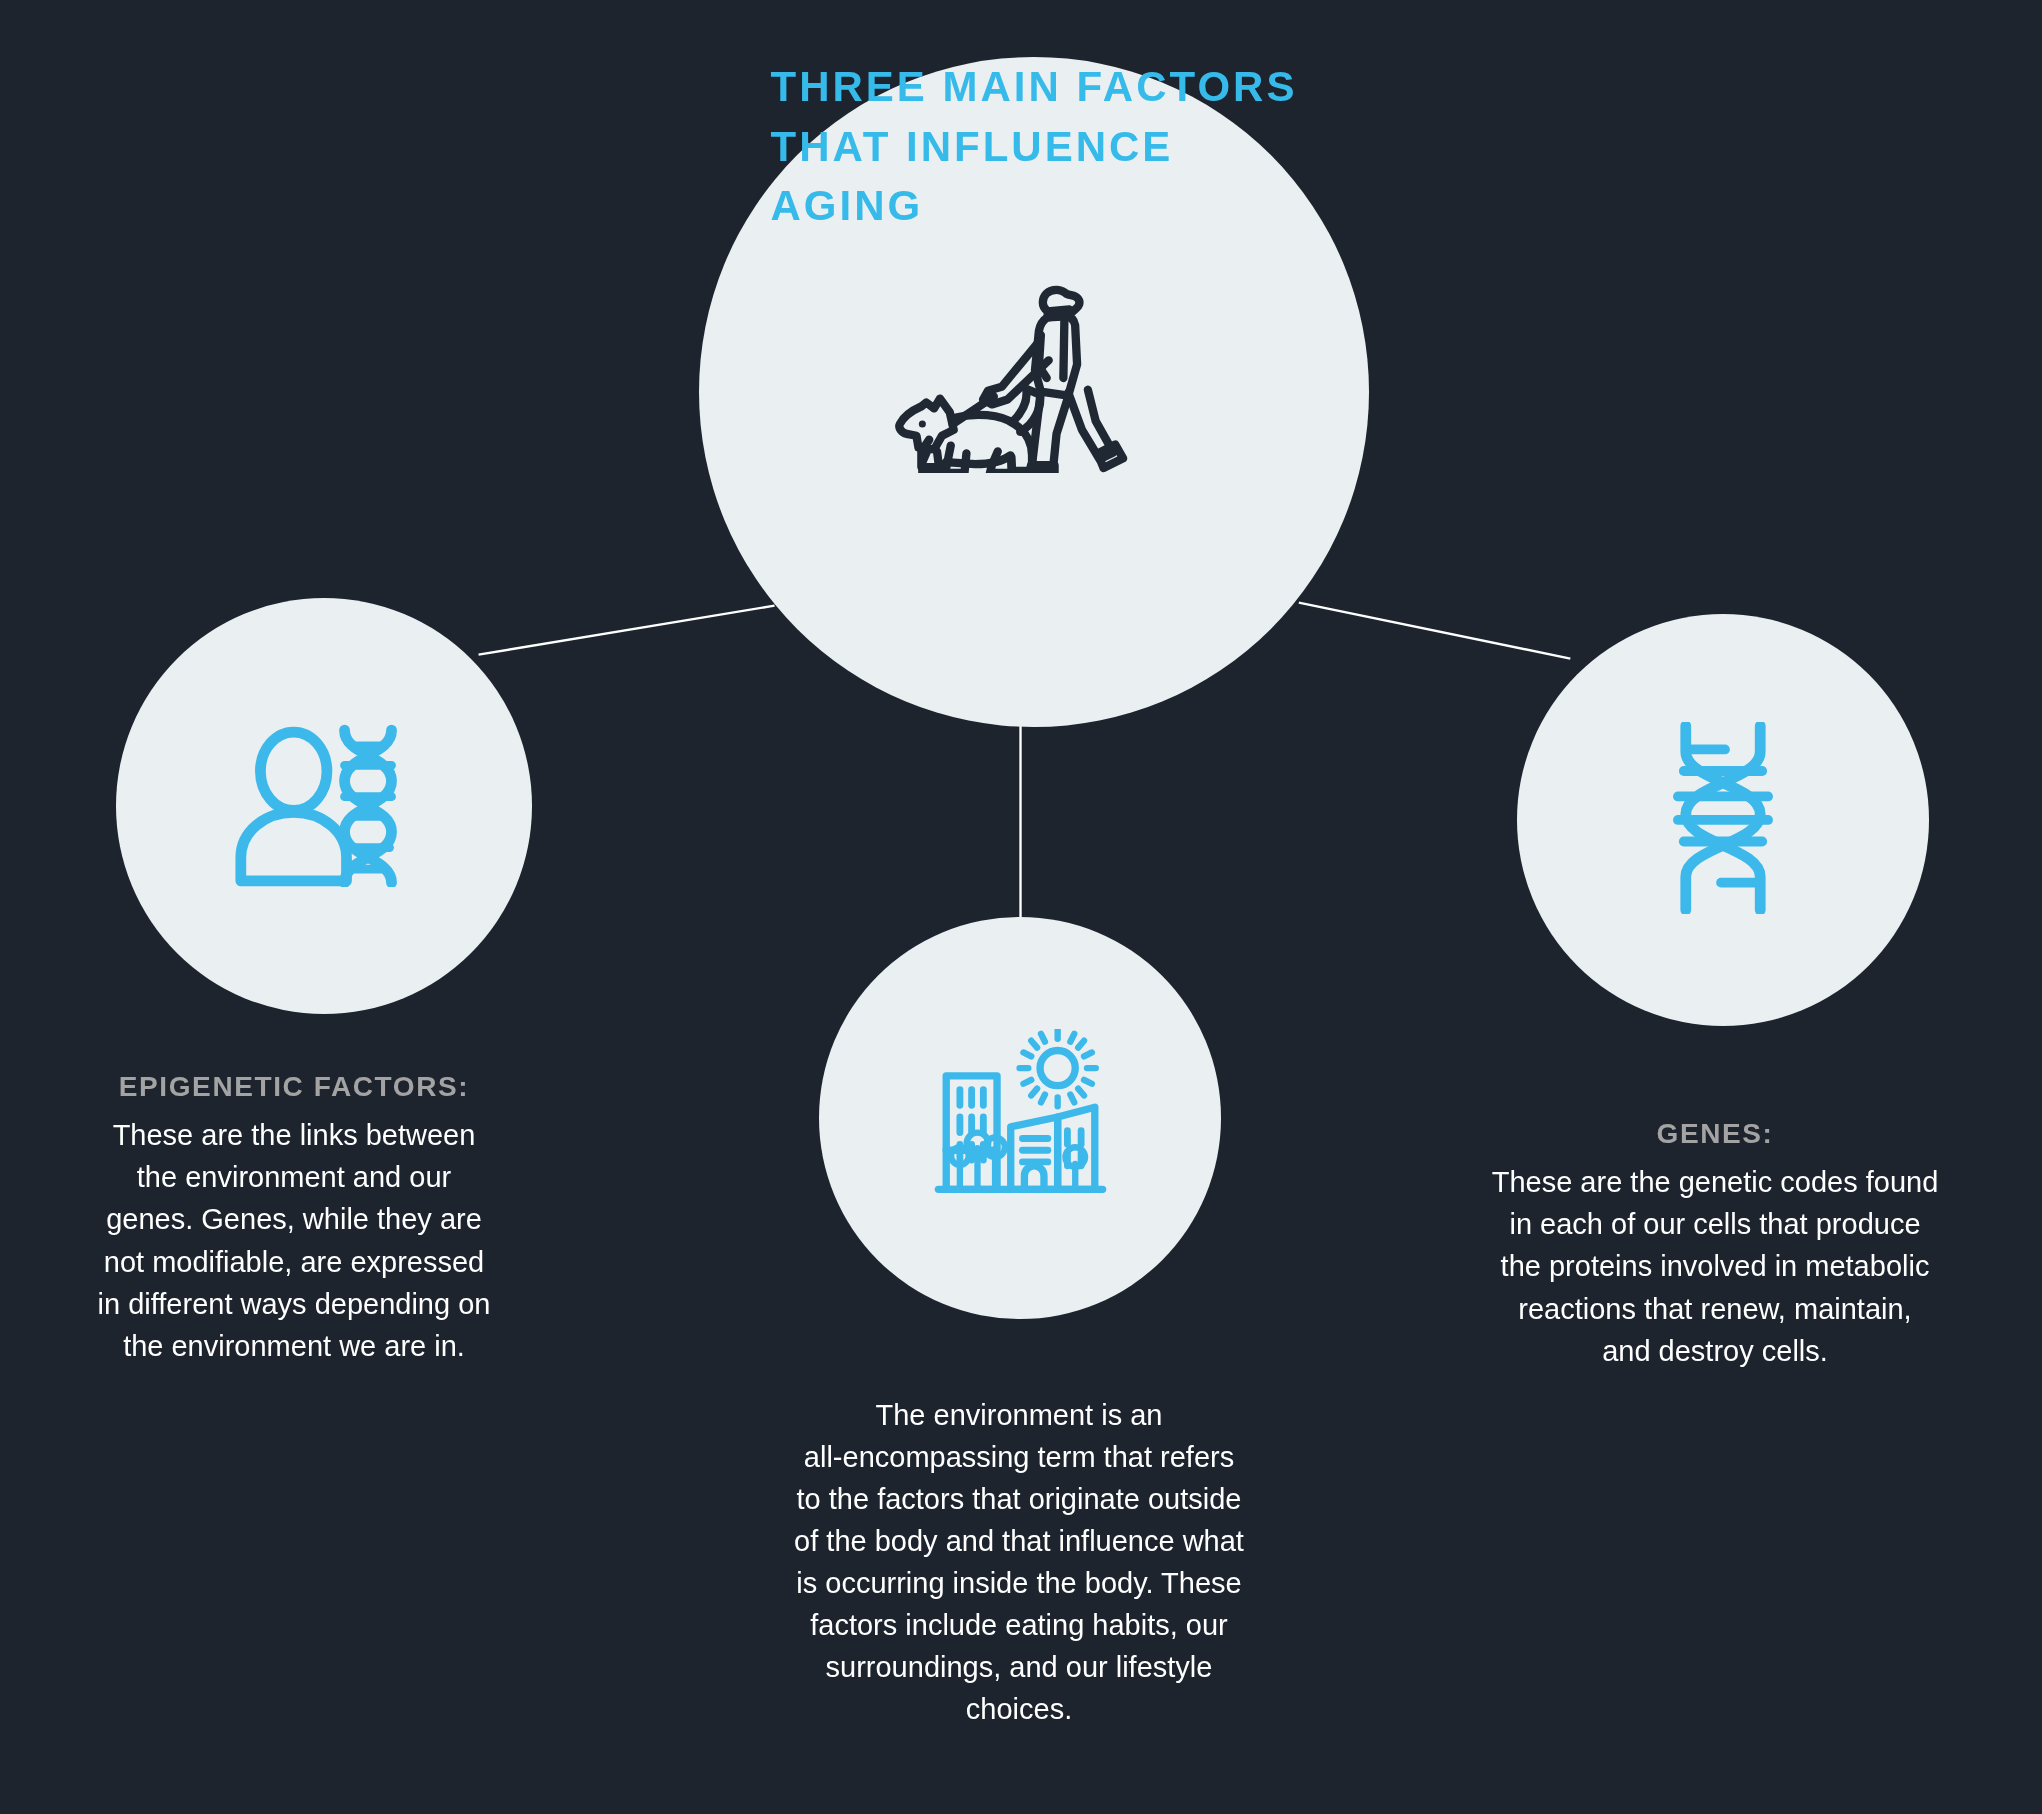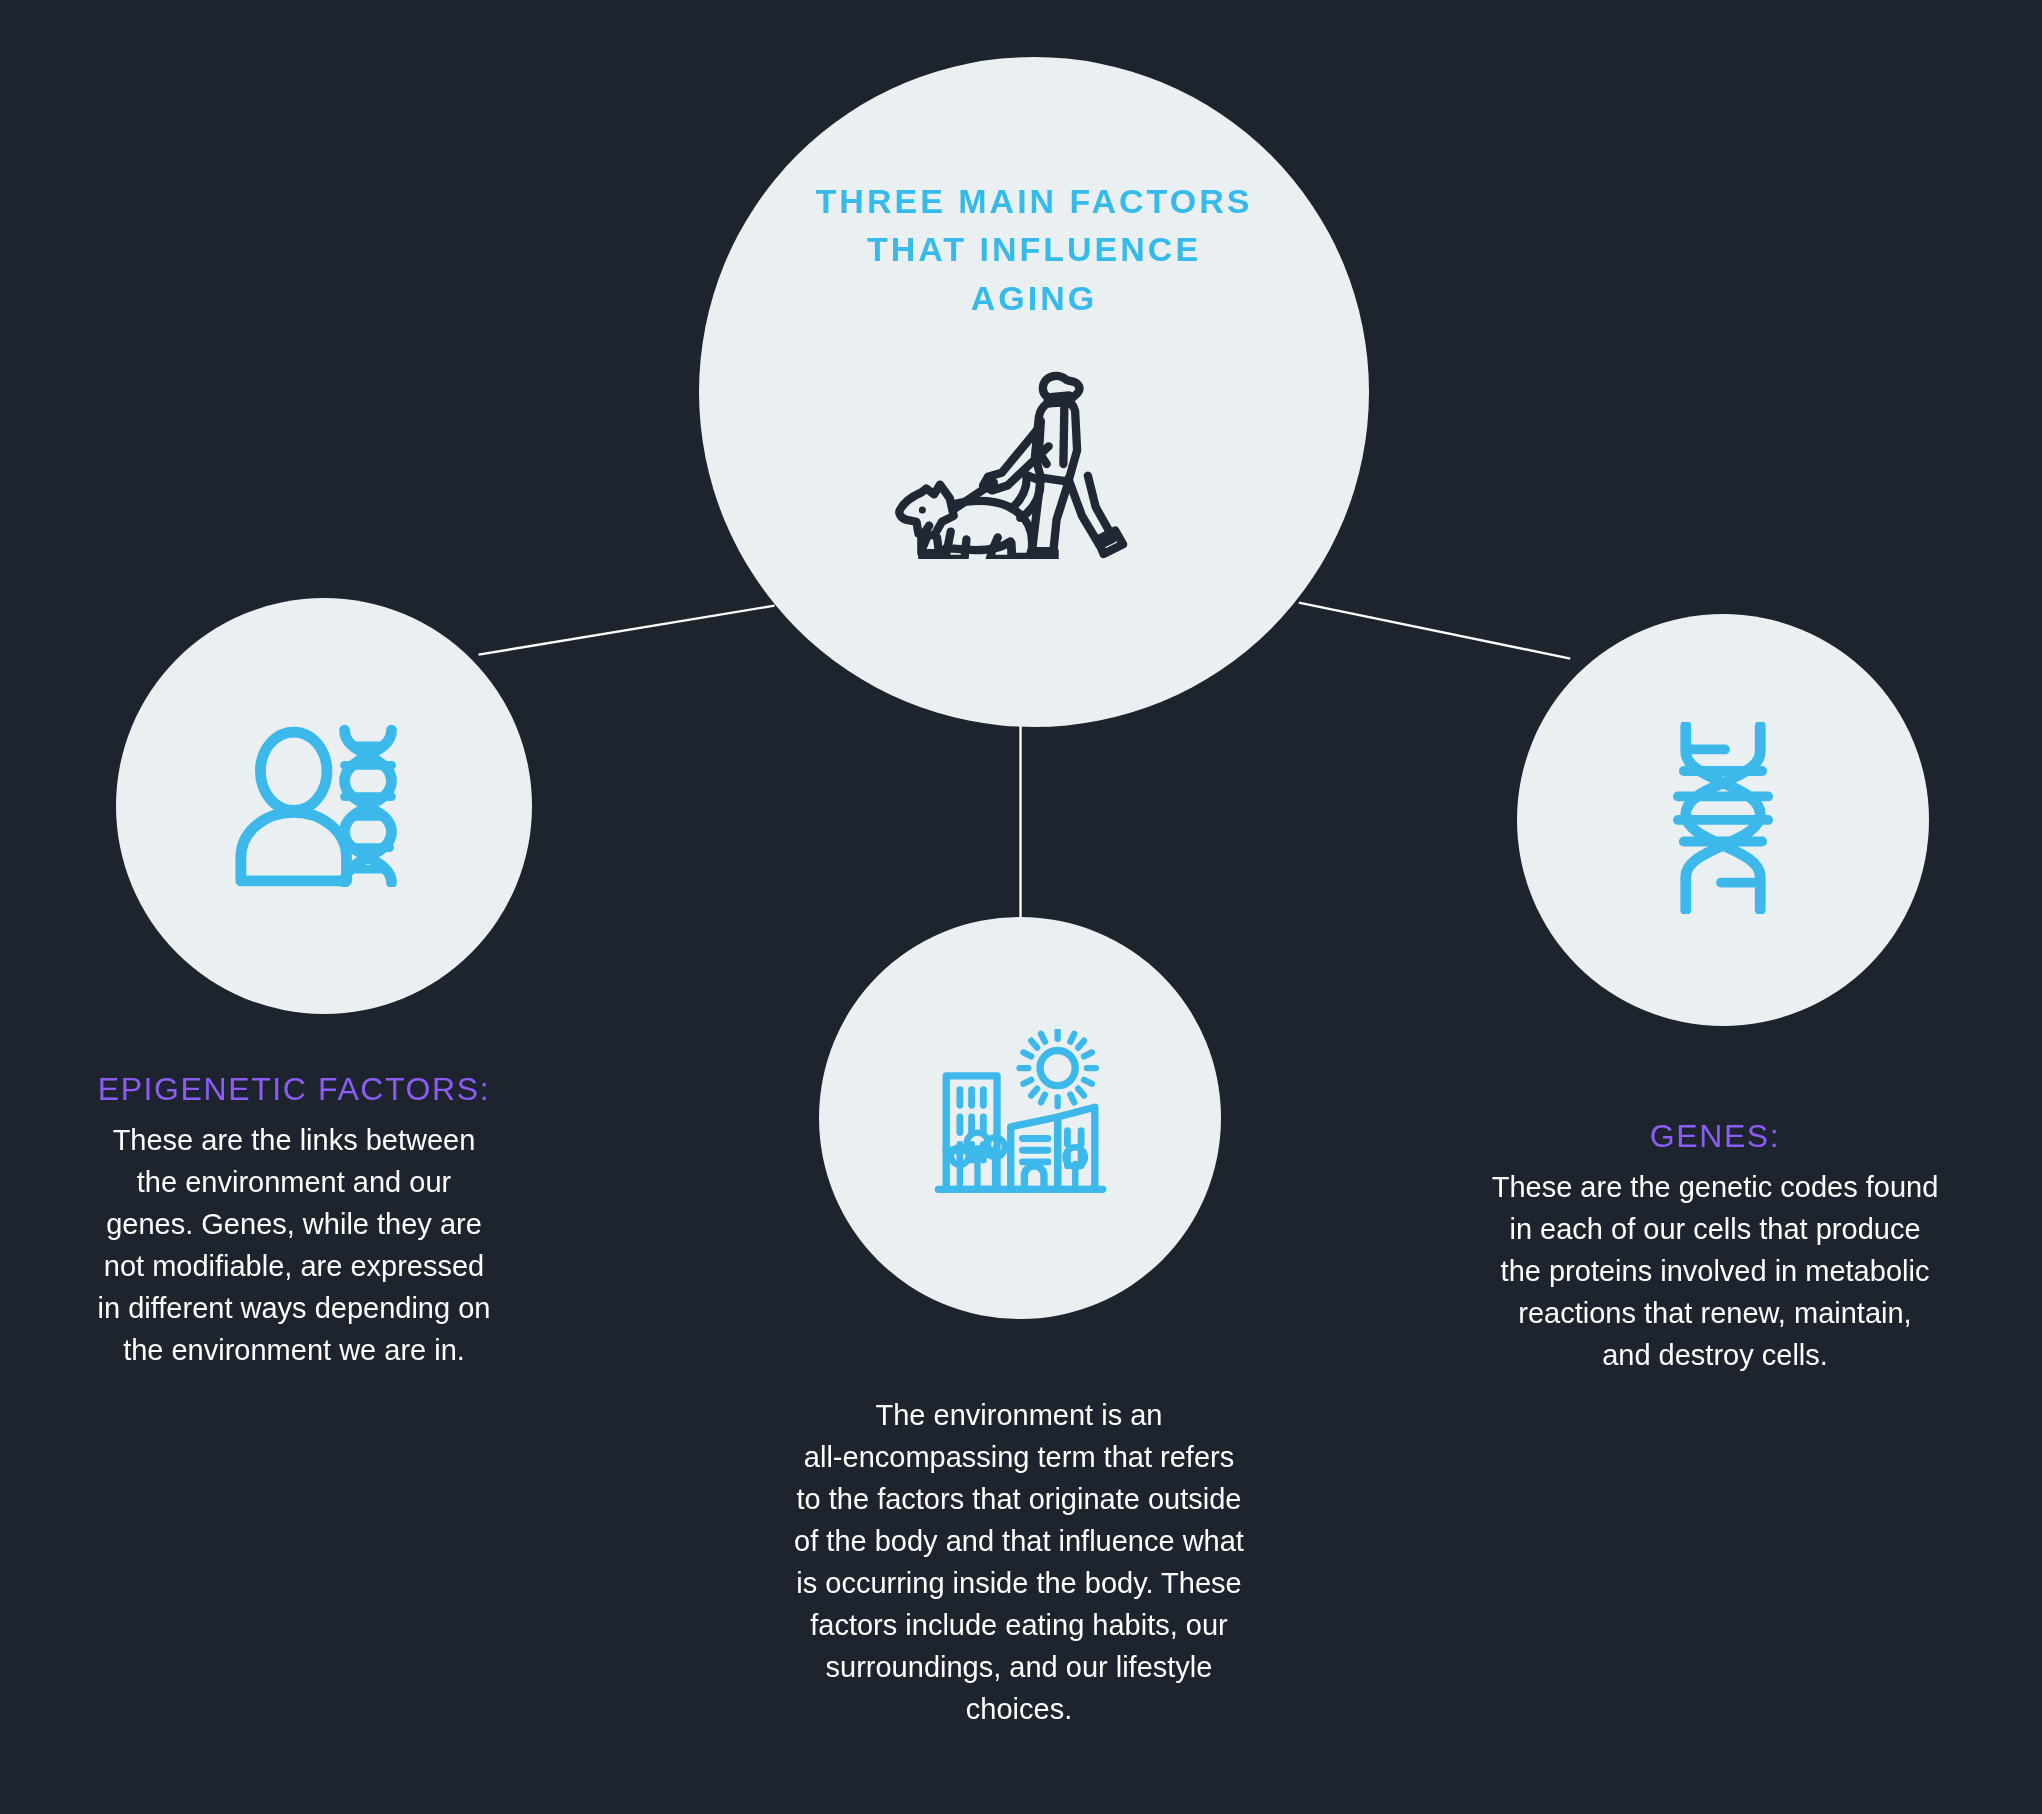--- a/index.html
+++ b/index.html
@@ -36,27 +36,26 @@
   }
   
   #main-circle {
     left: 699px;
     top: 57px;
     width: 670px;
     height: 670px;
     justify-content: flex-start;
   }
   #main-title {
-    margin-top: 120px;
     color: #36baea;
-    font-size: 34px;
+    font-size: 42px;
     font-weight: bold;
     letter-spacing: 3px;
     line-height: 1.42;
-    text-align: center;
+    text-align: left;
     text-transform: uppercase;
     white-space: pre-line;
   }
   #walker-icon {
     margin-top: 45px;
   }
   
   #epigenetic-circle {
     left: 116px;
     top: 598px;
@@ -77,23 +76,23 @@
     width: 412px;
     height: 412px;
     justify-content: center;
   }
   
   .text-block {
     position: absolute;
     text-align: center;
   }
   .block-heading {
-    color: #8b5cf6;
-    font-size: 32px;
-    font-weight: normal;
+    color: #a3a3a3;
+    font-size: 28px;
+    font-weight: bold;
     letter-spacing: 1.6px;
     text-transform: uppercase;
     margin: 0 0 10.8px 0;
     line-height: 1.2;
   }
   .block-body {
     color: #ffffff;
     font-size: 29px;
     font-weight: normal;
     line-height: 1.45;

